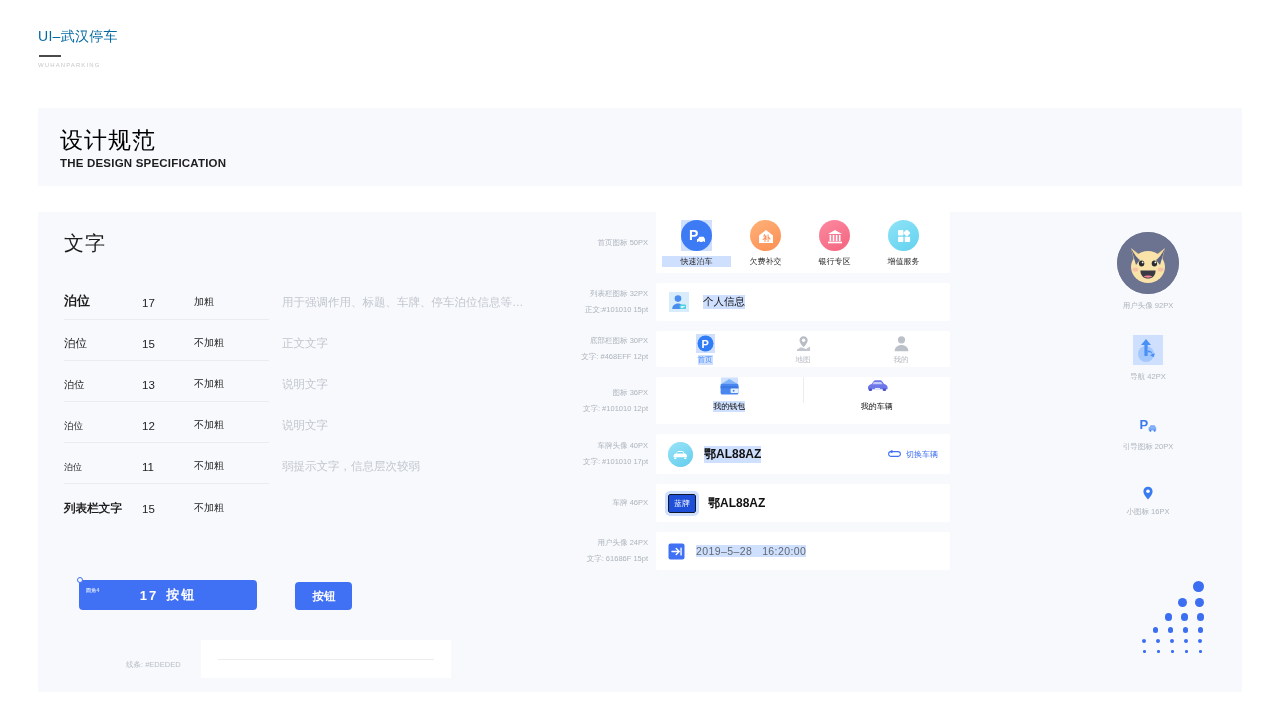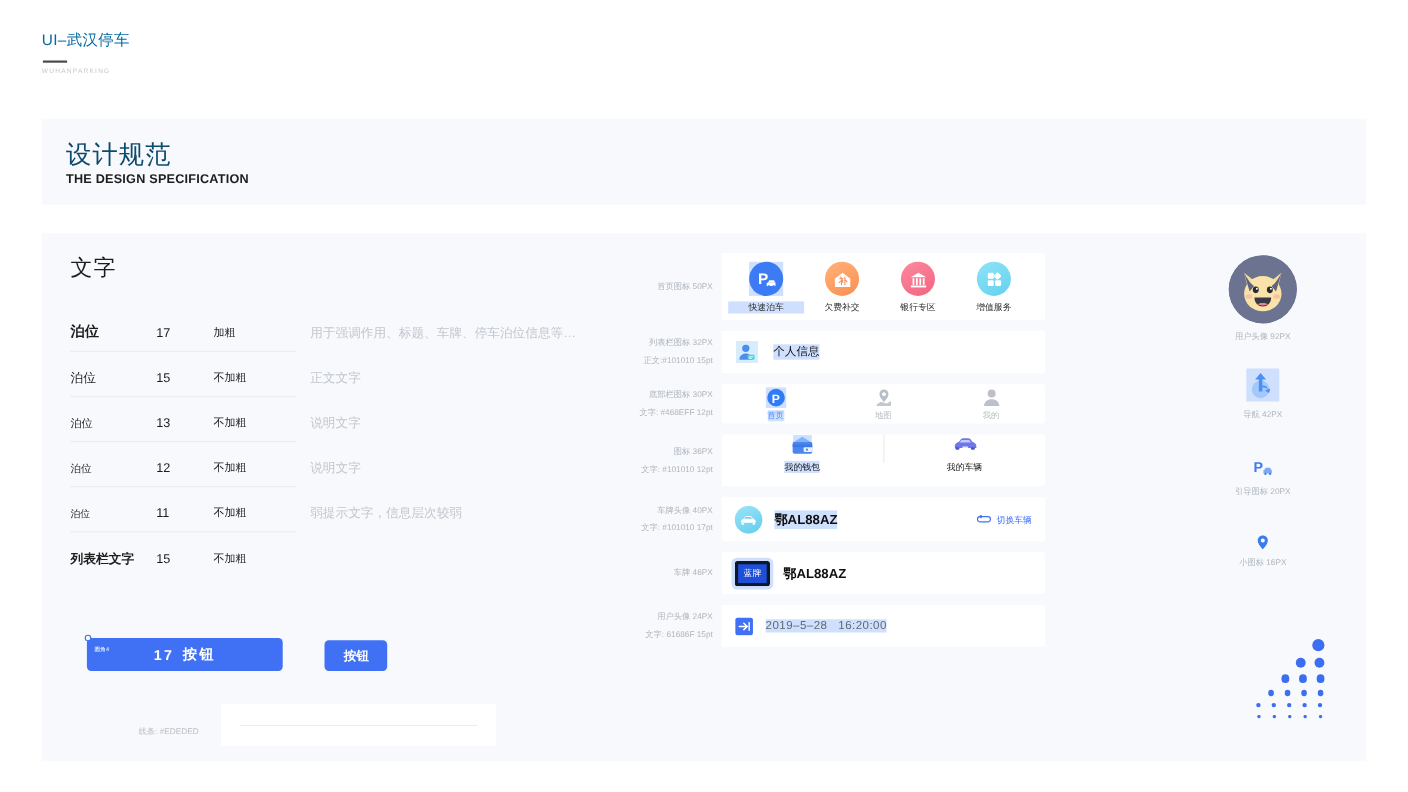--- a/index.html
+++ b/index.html
@@ -16,21 +16,21 @@
   .brand-title { font-size: 14px; color: #0369a1; letter-spacing: .3px; }
   .brand-rule { width: 22px; height: 2px; background: #4a4a4a; margin: 9px 0 5px 1px; }
   .brand-sub { font-size: 6px; color: #c7c7c7; letter-spacing: 1.1px; }
 
   
   .banner {
     position: absolute; left: 38px; top: 108px;
     width: 1204px; height: 78px;
     background: #f7f9fc;
   }
-  .banner-cn { position: absolute; left: 22px; top: 17px; font-size: 23px; color: #0c4a6e; letter-spacing: 1px; }
+  .banner-cn { position: absolute; left: 22px; top: 17px; font-size: 23px; color: #000000; letter-spacing: 1px; }
   .banner-en { position: absolute; left: 22px; top: 49px; font-size: 11.5px; font-weight: bold; color: #1d1d1d; letter-spacing: .2px; }
 
   
   .panel {
     position: absolute; left: 38px; top: 212px;
     width: 1204px; height: 480px;
     background: #f7f9fc;
   }
 
   
@@ -83,21 +83,21 @@
   .line-area { position: absolute; left: 15px; top: 400px; width: 350px; }
   .line-label { position: absolute; left: 47px; top: 30px; font-size: 7.5px; color: #b9bec6; white-space: nowrap; }
   .line-card {
     position: absolute; left: 122px; top: 10px;
     width: 250px; height: 38px; background: #ffffff;
     display: flex; align-items: center; justify-content: center;
   }
   .line-card .rule { width: 216px; height: 1px; background: #ededed; }
 
   
-  .mid-col { position: absolute; left: 572px; top: 18px; width: 400px; }
+  .mid-col { position: absolute; left: 572px; top: 0; width: 400px; }
   .mid-block { position: relative; margin-bottom: 10px; }
   .mid-labels {
     position: absolute; right: 362px; top: 50%;
     transform: translateY(-50%);
     text-align: right; white-space: nowrap; width: 240px;
   }
   .mid-labels div { font-size: 7.5px; color: #aeb4bd; line-height: 16px; }
   .mid-card {
     margin-left: 46px; width: 294px; background: #ffffff; border-radius: 2px;
   }
@@ -140,21 +140,21 @@
   .plate-ava { width: 25px; height: 25px; border-radius: 50%; background: #7fd8f2; display: flex; align-items: center; justify-content: center; margin-right: 11px; background: #cfe0ff; }
   .plate-ava-inner { width: 25px; height: 25px; border-radius: 50%; background: linear-gradient(150deg,#9ae4f8,#63cdec); display: flex; align-items: center; justify-content: center; }
   .plate-txt { font-size: 12px; font-weight: bold; color: #101010; background: #cfe0ff; }
   .plate-switch { margin-left: auto; display: flex; align-items: center; gap: 5px; color: #4070f4; font-size: 8px; }
 
   
   .badge-row { display: flex; align-items: center; height: 38px; padding: 0 12px; }
   .badge-blue {
     background: #1d4fd8; color: #ffffff; font-size: 8px;
     padding: 3px 5px; border-radius: 2px; margin-right: 12px;
-    border: 3px solid #0f172a; outline: 3px solid #cfe0ff;
+    border: 1px solid #0f172a; outline: 3px solid #cfe0ff;
   }
   .badge-plate { font-size: 12px; font-weight: bold; color: #101010; }
 
   
   .time-row { display: flex; align-items: center; height: 38px; padding: 0 12px; }
   .time-ico { width: 17px; height: 17px; margin-right: 11px; position: relative; }
   .time-txt { font-size: 10.5px; color: #61686f; background: #cfe0ff; letter-spacing: .4px; }
 
   
   .right-col { position: absolute; left: 1020px; top: 20px; width: 180px; text-align: center; }

